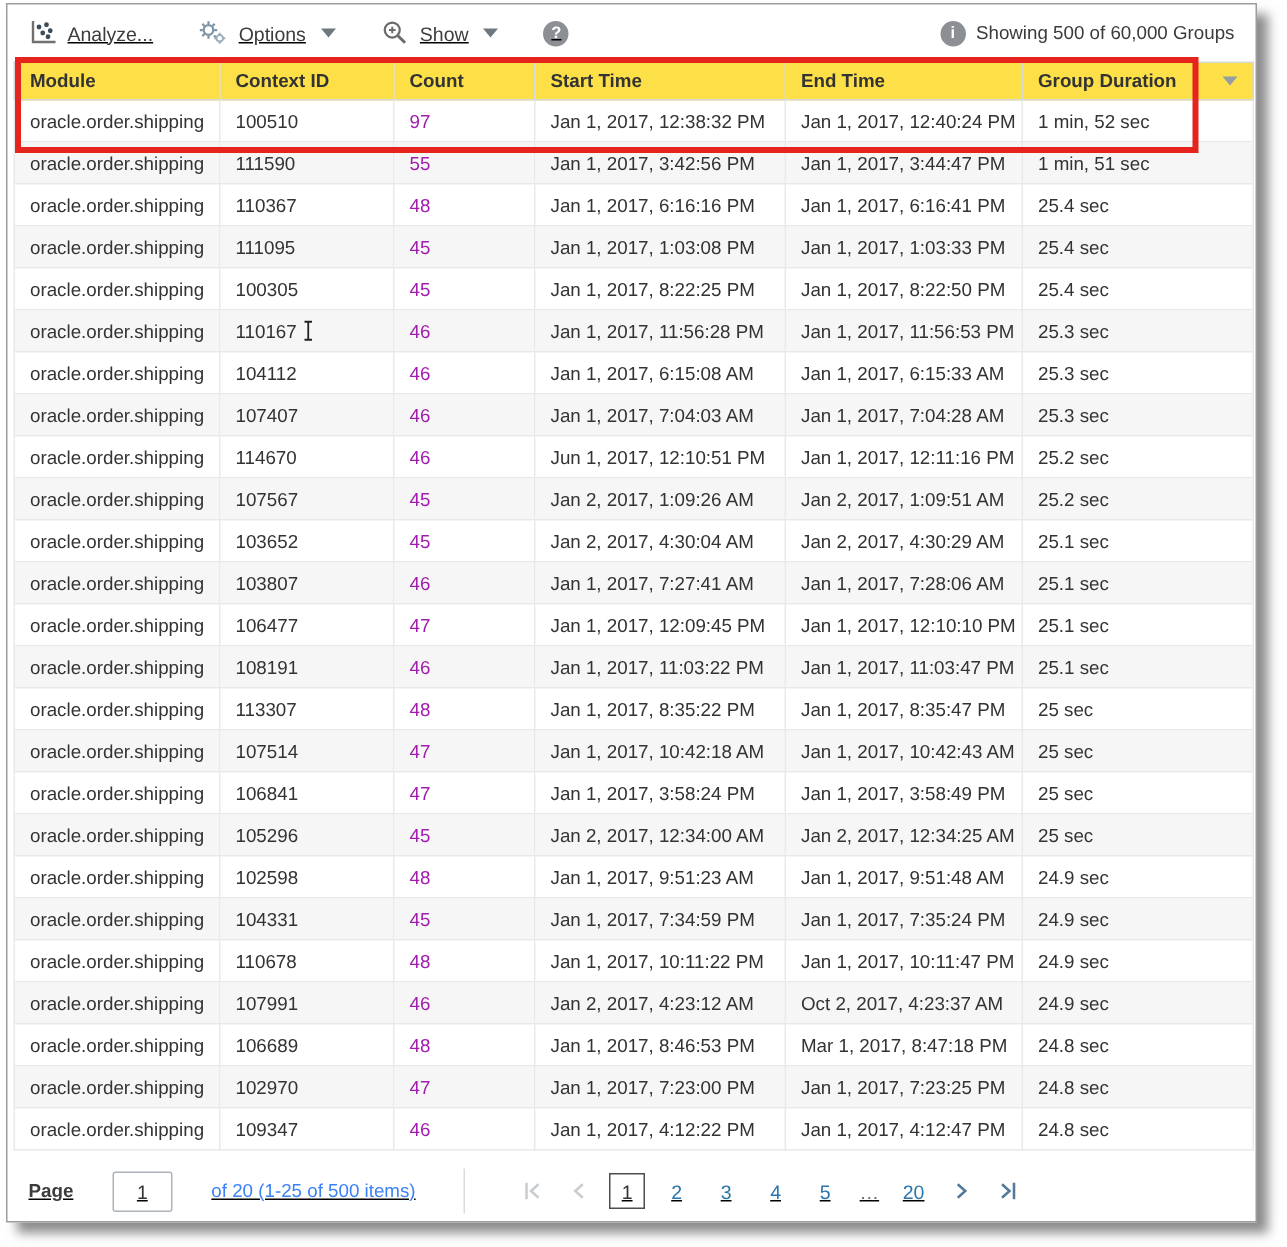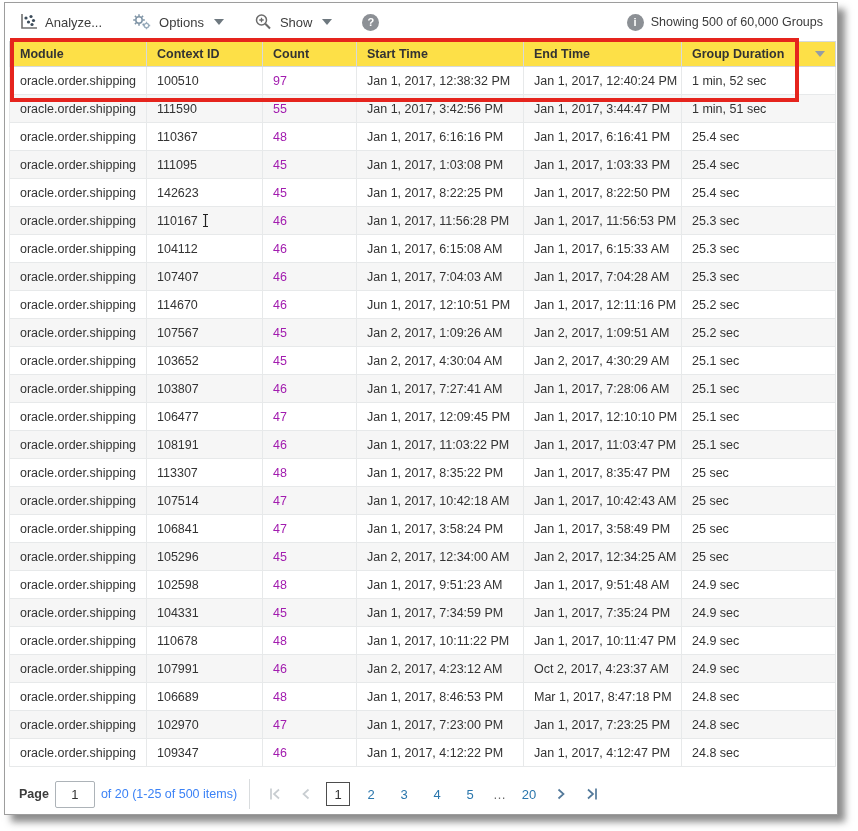--- a/index.html
+++ b/index.html
@@ -5,21 +5,21 @@
   * { box-sizing: border-box; margin: 0; padding: 0; }
   html,body { width:858px; height:831px; background:#fff; font-family:"Liberation Sans", sans-serif; overflow:hidden; }
   .panel {
     position:absolute; left:4px; top:2px; width:834px; height:813px;
     background:#fff; border:1px solid #9d9d9d;
     box-shadow:7px 7px 7px rgba(45,45,45,.55);
   }
 
   
   .toolbar { height:38px; display:flex; align-items:center; padding:0 14px; }
-  .tb-group { display:flex; gap:30px; }
+  .tb-group { display:flex; gap:30px;text-decoration:underline; }
   .tb-item { display:flex; align-items:center; gap:7px; font-size:13px; color:#3c3c3c; cursor:pointer; }
   .tb-item svg { display:block; }
   .caret-down { width:0; height:0; border-left:5px solid transparent; border-right:5px solid transparent; border-top:6px solid #6e787f; margin-left:3px; }
   .round-icon { width:17px; height:17px; border-radius:50%; background:#8c9095; color:#fff; font-size:11px; font-weight:bold; display:flex; align-items:center; justify-content:center; line-height:1; }
   .tb-spacer { flex:1; }
   .status { display:flex; align-items:center; gap:7px; font-size:12.5px; color:#3b3b3b; }
 
   
   .table-wrap { position:relative; margin:0 4px; }
   table { width:826px; border-collapse:collapse; table-layout:fixed; }
@@ -42,21 +42,21 @@
   
   .highlight-box {
     position:absolute; left:1px; top:-3px; width:789px; height:64px;
     border:4px solid #e5241d; pointer-events:none; z-index:5;
   }
 
   
   .ibeam { position:absolute; left:192px; top:172px; z-index:6; pointer-events:none; }
 
   
-  .footer { display:flex; align-items:center; padding:12px 12px 0 14px; gap:6px; }
+  .footer { display:flex; align-items:center; padding:12px 12px 0 14px; gap:26px;text-decoration:underline; }
   .page-label { font-size:12.5px; font-weight:bold; color:#3c3c3c; }
   .page-input { width:40px; height:27px; border:1px solid #adb3b8; border-radius:2px; text-align:center; font-size:13px; color:#333; font-family:"Liberation Sans", sans-serif; background:#fff; }
   .range-summary { font-size:12.5px; color:#3b82f6; }
   .v-divider { width:1px; height:30px; background:#d9dcde; margin:0 8px 0 6px; }
   .pager { display:flex; align-items:center; gap:9px; }
   .nav-btn { width:22px; height:22px; display:flex; align-items:center; justify-content:center; cursor:default; }
   .nav-btn.enabled { cursor:pointer; }
   .page-num { min-width:24px; height:24px; display:inline-flex; align-items:center; justify-content:center; font-size:13px; }
   .page-num.link { color:#2a76ac; cursor:pointer; }
   .page-num.current { border:1px solid #4d4d4d; color:#333; background:#fff; }
@@ -173,21 +173,21 @@
           <tr class="alt">
             <td>oracle.order.shipping</td>
             <td>111095</td>
             <td><span class="count-link">45</span></td>
             <td>Jan 1, 2017, 1:03:08 PM</td>
             <td>Jan 1, 2017, 1:03:33 PM</td>
             <td>25.4 sec</td>
           </tr>
           <tr>
             <td>oracle.order.shipping</td>
-            <td>142623</td>
+            <td>100305</td>
             <td><span class="count-link">45</span></td>
             <td>Jan 1, 2017, 8:22:25 PM</td>
             <td>Jan 1, 2017, 8:22:50 PM</td>
             <td>25.4 sec</td>
           </tr>
           <tr class="alt">
             <td>oracle.order.shipping</td>
             <td>110167</td>
             <td><span class="count-link">46</span></td>
             <td>Jan 1, 2017, 11:56:28 PM</td>

